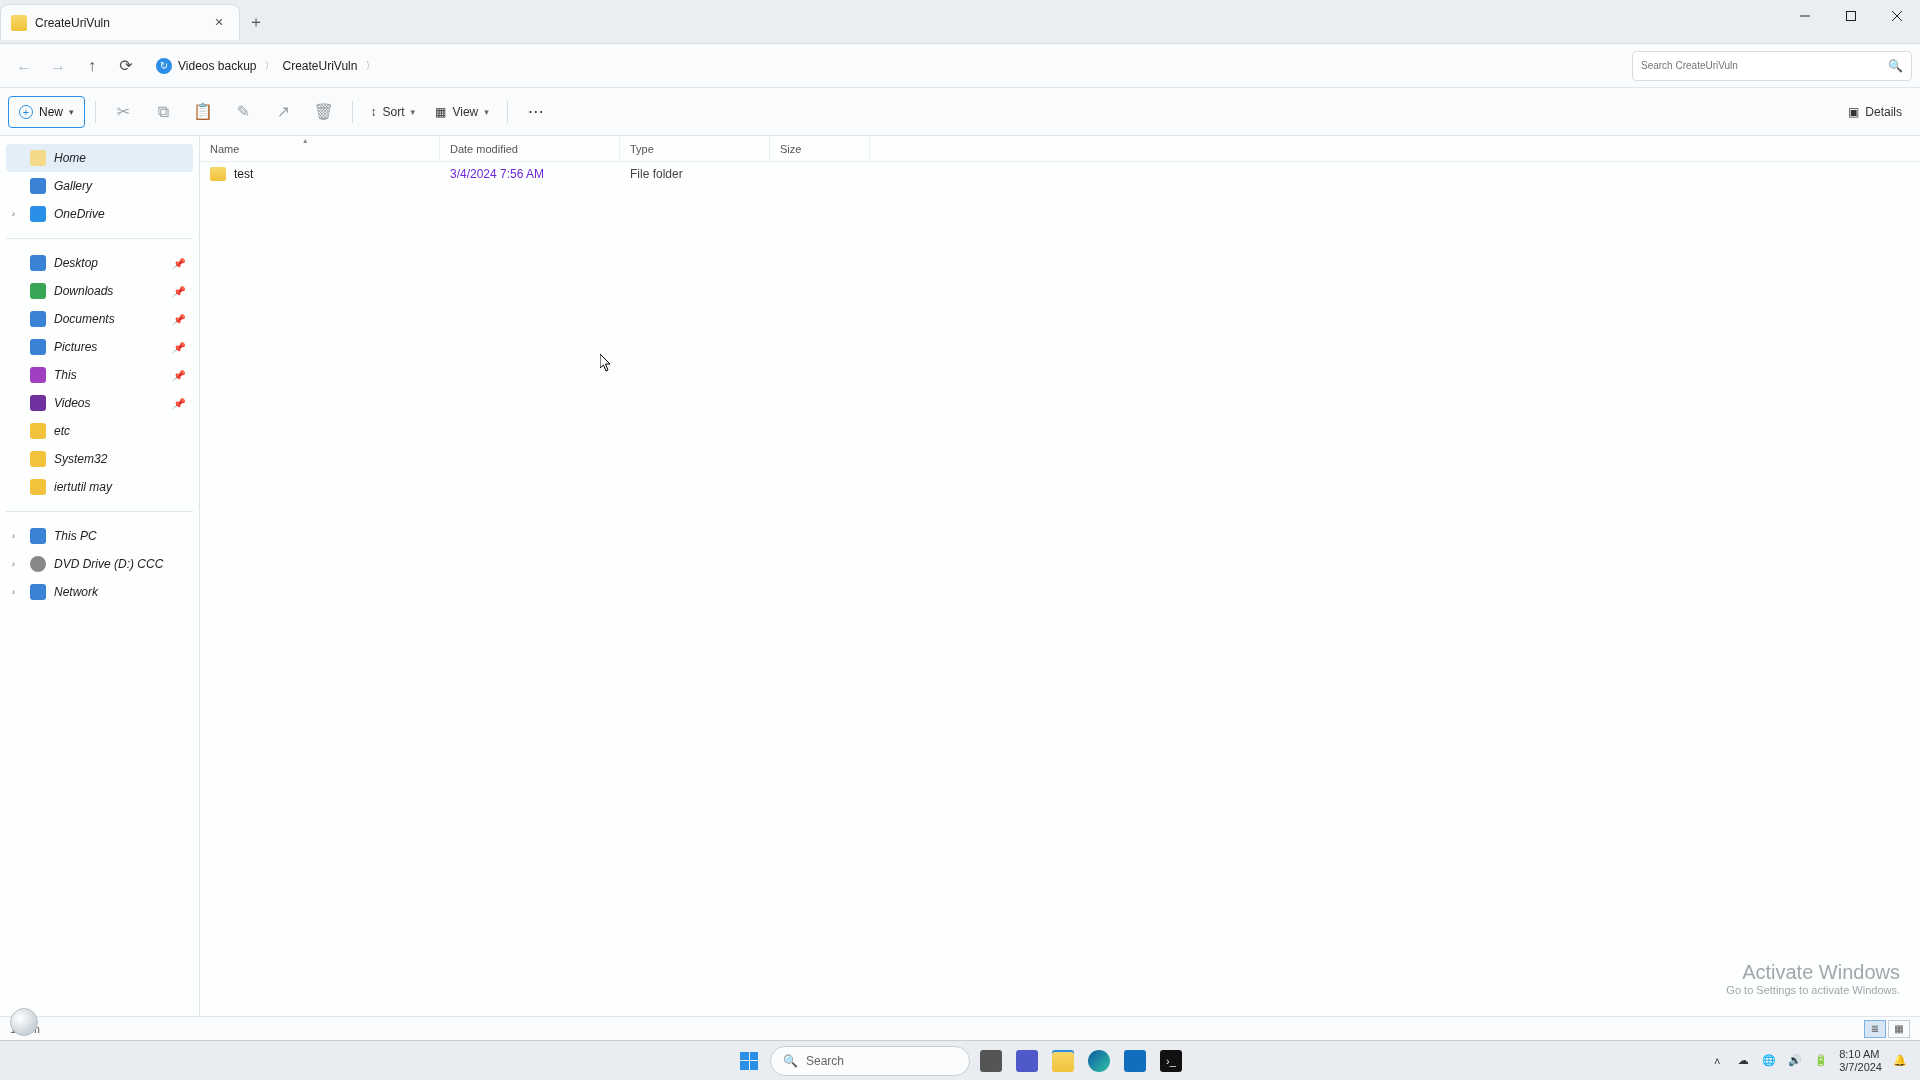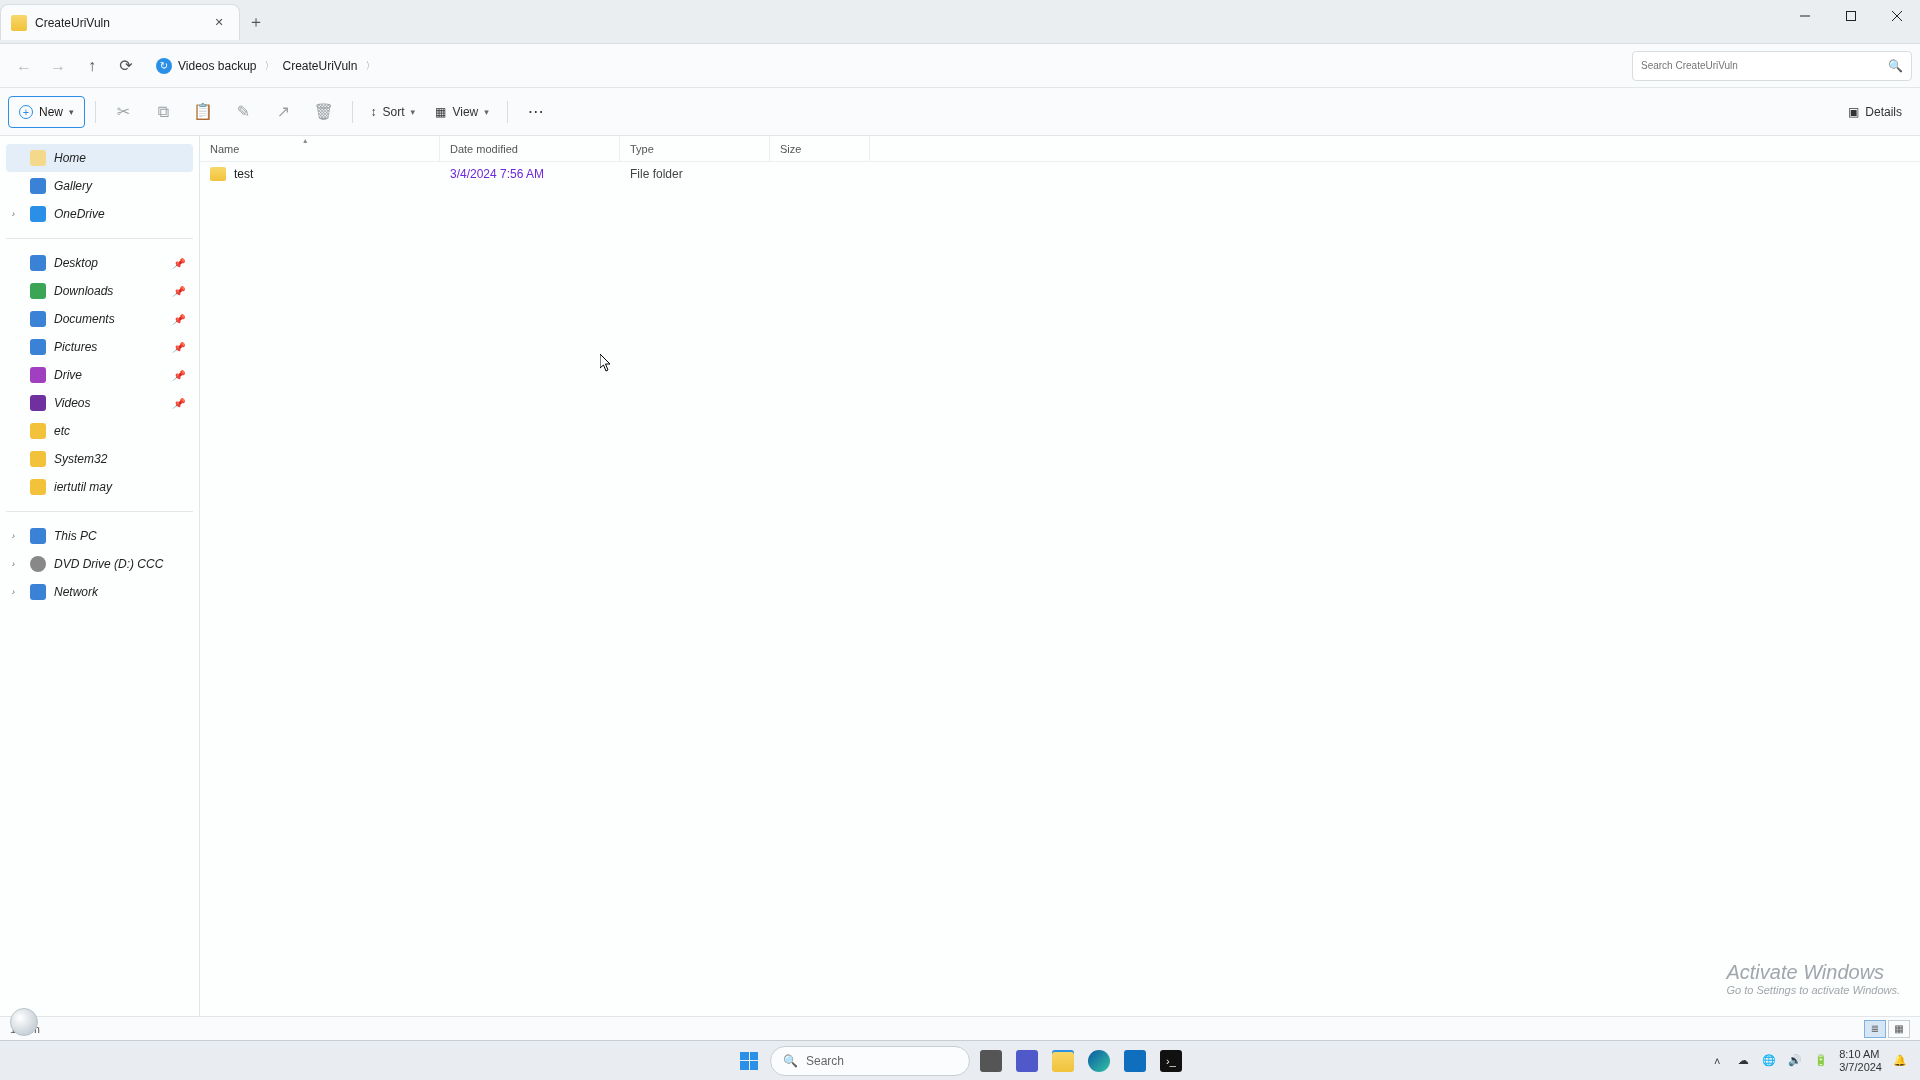--- a/index.html
+++ b/index.html
@@ -75,21 +75,21 @@
 .rows { flex:1; overflow:auto; }
 .row { height:24px; display:flex; align-items:center; font-size:12px; color:#222; }
 .cell { padding:0 10px; }
 .cell.name{ width:240px; display:flex; align-items:center; gap:8px; }
 .cell.date{ width:180px; color:#6d28d9; }
 .cell.type{ width:150px; color:#444; }
 .cell.size{ width:100px; color:#444; }
 .row .folder-glyph { width:16px; height:14px; background:linear-gradient(#f8d86b,#f1c23a); border-radius:2px; }
 
 
-.watermark { position:absolute; right:20px; bottom:20px; text-align:left; color:#a0a6ab;font-style:italic; }
+.watermark { position:absolute; right:20px; bottom:20px; text-align:right; color:#a0a6ab; }
 .watermark .l1{ font-size:20px; font-weight:400; }
 .watermark .l2{ font-size:11px; }
 
 
 .fake-cursor { position:absolute; width:12px; height:18px; pointer-events:none; }
 .fake-cursor svg{ width:100%; height:100%; }
 
 
 .statusbar { height:24px; background:#f9fbfc; border-top:1px solid #e3e6e8; display:flex; align-items:center; padding:0 10px; font-size:11px; color:#555; }
 .status-views { margin-left:auto; display:flex; gap:2px; }
@@ -236,21 +236,21 @@
           <span>Documents</span>
           <span class="pin">📌</span>
         </div>
         <div class="srow">
           <span class="sicon ic-pic"></span>
           <span>Pictures</span>
           <span class="pin">📌</span>
         </div>
         <div class="srow">
           <span class="sicon ic-music"></span>
-          <span>Drive</span>
+          <span>This</span>
           <span class="pin">📌</span>
         </div>
         <div class="srow">
           <span class="sicon ic-vid"></span>
           <span>Videos</span>
           <span class="pin">📌</span>
         </div>
         <div class="srow">
           <span class="sicon ic-folder"></span>
           <span>etc</span>

